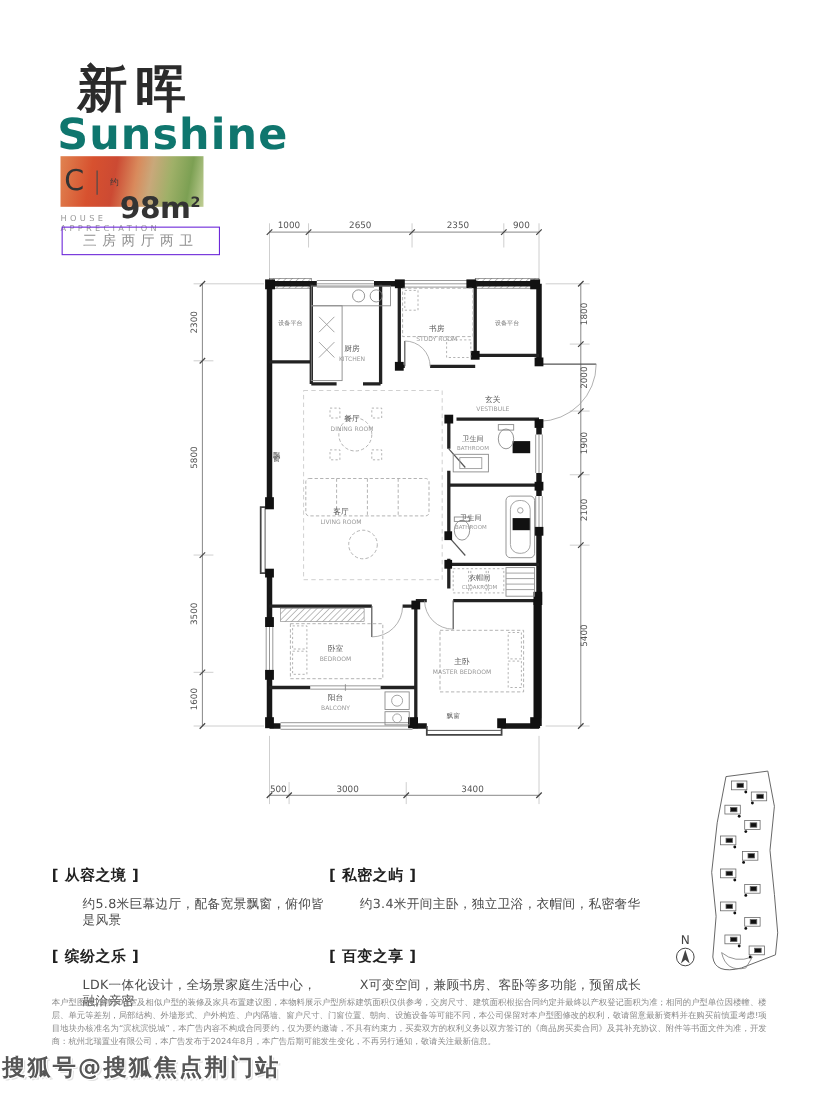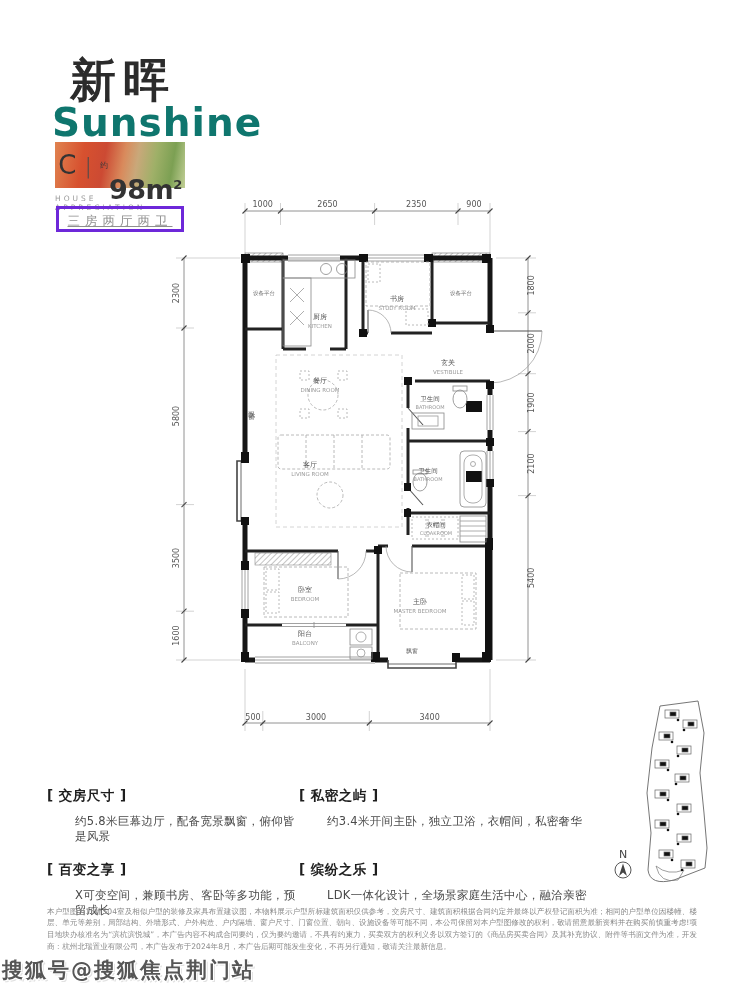--- a/index.html
+++ b/index.html
@@ -11,23 +11,23 @@
   .badge{position:absolute;left:55px;top:142px;width:130px;height:46px;display:flex;align-items:center;justify-content:center;
          background:linear-gradient(100deg,#e08350 0%,#d7512f 22%,#cc4a33 38%,#d98a5c 52%,#c9a87a 62%,#9fb068 75%,#7ca053 88%,#c2cf96 100%);
          color:#333;}
   .badge .u{font-size:26px;font-weight:500;}
   .badge .sep{font-size:22px;font-weight:200;margin:0 8px;color:#4a4a4a;}
   .badge .approx{font-size:8px;margin-right:1px;align-self:center;color:#3a3a3a;}
   .badge .area{font-size:27px;font-weight:600;letter-spacing:-0.5px;margin-top:48px;}
   .badge sup{font-size:13px;}
   .house-app{position:absolute;left:55px;top:194px;width:130px;text-align:left;font-size:7.5px;
              letter-spacing:3px;color:#9b9b9b;}
-  .layout-box{position:absolute;left:56px;top:206px;width:128px;height:26px;box-sizing:border-box;
-              border:3px solid #6d28d9;text-align:center;line-height:24px;font-size:12.5px;
-              letter-spacing:5px;color:#8f8f8f;text-decoration:underline;}
+  .layout-box{position:absolute;left:56px;top:206px;width:144px;height:26px;box-sizing:border-box;
+              border:1px solid #6d28d9;text-align:center;line-height:24px;font-size:12.5px;
+              letter-spacing:5px;color:#8f8f8f;}
   
   .plan-wrap{position:absolute;left:160px;top:183px;width:405px;height:590px;}
   .plan-wrap svg{display:block;}
   .bay-left-label{position:absolute;left:86px;top:222px;writing-mode:vertical-rl;font-size:7px;color:#666;letter-spacing:2px;}
   
   .siteplan{position:absolute;left:608px;top:698px;width:130px;height:200px;}
   
   .features{position:absolute;left:47px;top:787px;width:655px;display:grid;
             grid-template-columns:252px 1fr;row-gap:17px;}
   .feature-title{font-size:13.5px;font-weight:bold;color:#1e1e1e;letter-spacing:0.5px;}
@@ -399,33 +399,33 @@
       <g>
         <text x="15" y="160" font-size="11" fill="#444" text-anchor="middle">N</text>
         <circle cx="15" cy="172" r="8" fill="none" stroke="#444" stroke-width="0.9"></circle>
         <path d="M15 165.5 L11 178 L15 174.5 L19 178 Z" fill="#444"></path>
       </g>
     </svg>
   </div>
 
   <section class="features">
     <div class="feature">
-      <div class="feature-title">[ 交房尺寸 ]</div>
+      <div class="feature-title">[ 从容之境 ]</div>
       <div class="feature-body">约5.8米巨幕边厅，配备宽景飘窗，俯仰皆是风景</div>
     </div>
     <div class="feature">
       <div class="feature-title">[ 私密之屿 ]</div>
       <div class="feature-body">约3.4米开间主卧，独立卫浴，衣帽间，私密奢华</div>
     </div>
     <div class="feature">
+      <div class="feature-title">[ 缤纷之乐 ]</div>
+      <div class="feature-body">LDK一体化设计，全场景家庭生活中心，融洽亲密</div>
+    </div>
+    <div class="feature">
       <div class="feature-title">[ 百变之享 ]</div>
       <div class="feature-body">X可变空间，兼顾书房、客卧等多功能，预留成长</div>
     </div>
-    <div class="feature">
-      <div class="feature-title">[ 缤纷之乐 ]</div>
-      <div class="feature-body">LDK一体化设计，全场景家庭生活中心，融洽亲密</div>
-    </div>
   </section>
 
   <p class="disclaimer">本户型图为15幢504室及相似户型的装修及家具布置建议图，本物料展示户型所标建筑面积仅供参考，交房尺寸、建筑面积根据合同约定并最终以产权登记面积为准；相同的户型单位因楼幢、楼层、单元等差别，局部结构、外墙形式、户外构造、户内隔墙、窗户尺寸、门窗位置、朝向、设施设备等可能不同，本公司保留对本户型图修改的权利，敬请留意最新资料并在购买前慎重考虑!项目地块办核准名为“滨杭滨悦城”，本广告内容不构成合同要约，仅为要约邀请，不具有约束力，买卖双方的权利义务以双方签订的《商品房买卖合同》及其补充协议、附件等书面文件为准，开发商：杭州北瑞置业有限公司，本广告发布于2024年8月，本广告后期可能发生变化，不再另行通知，敬请关注最新信息。</p>
 
   <div class="watermark">搜狐号@搜狐焦点荆门站</div>
 </div>
 
 </body></html>

